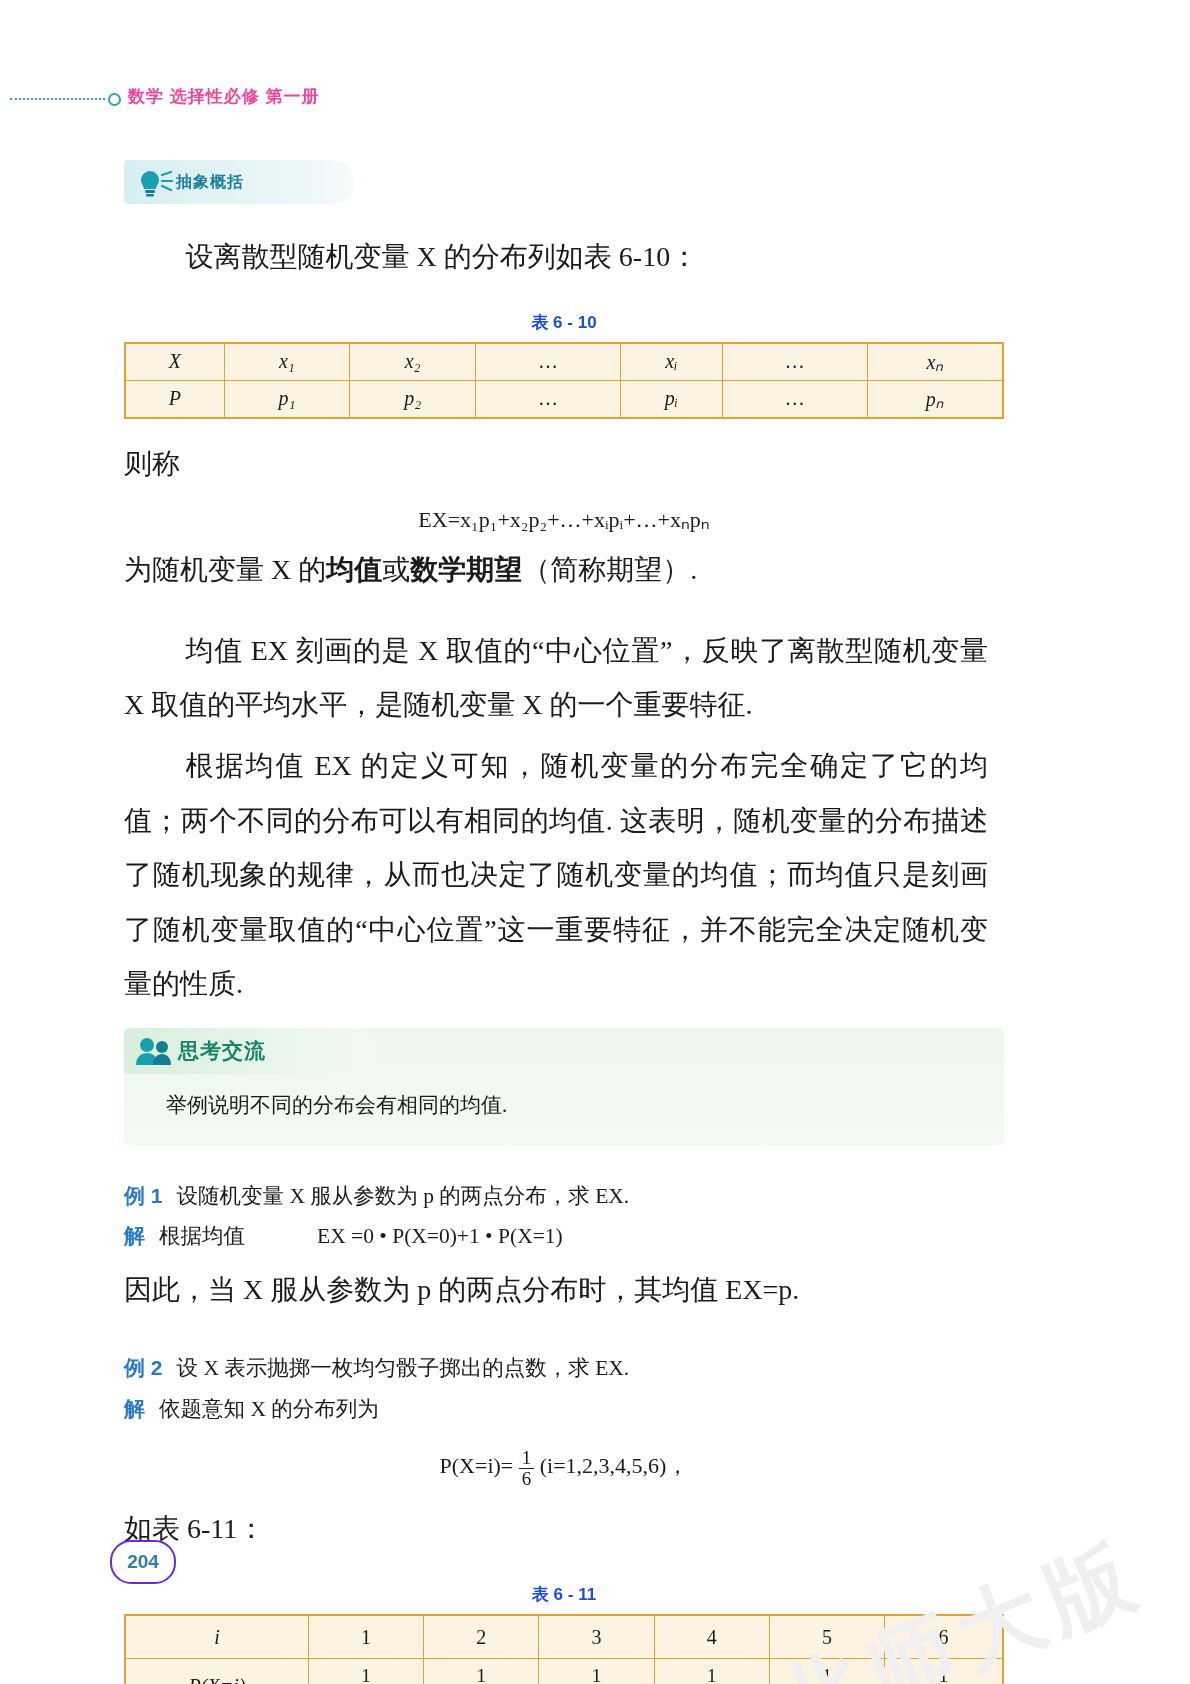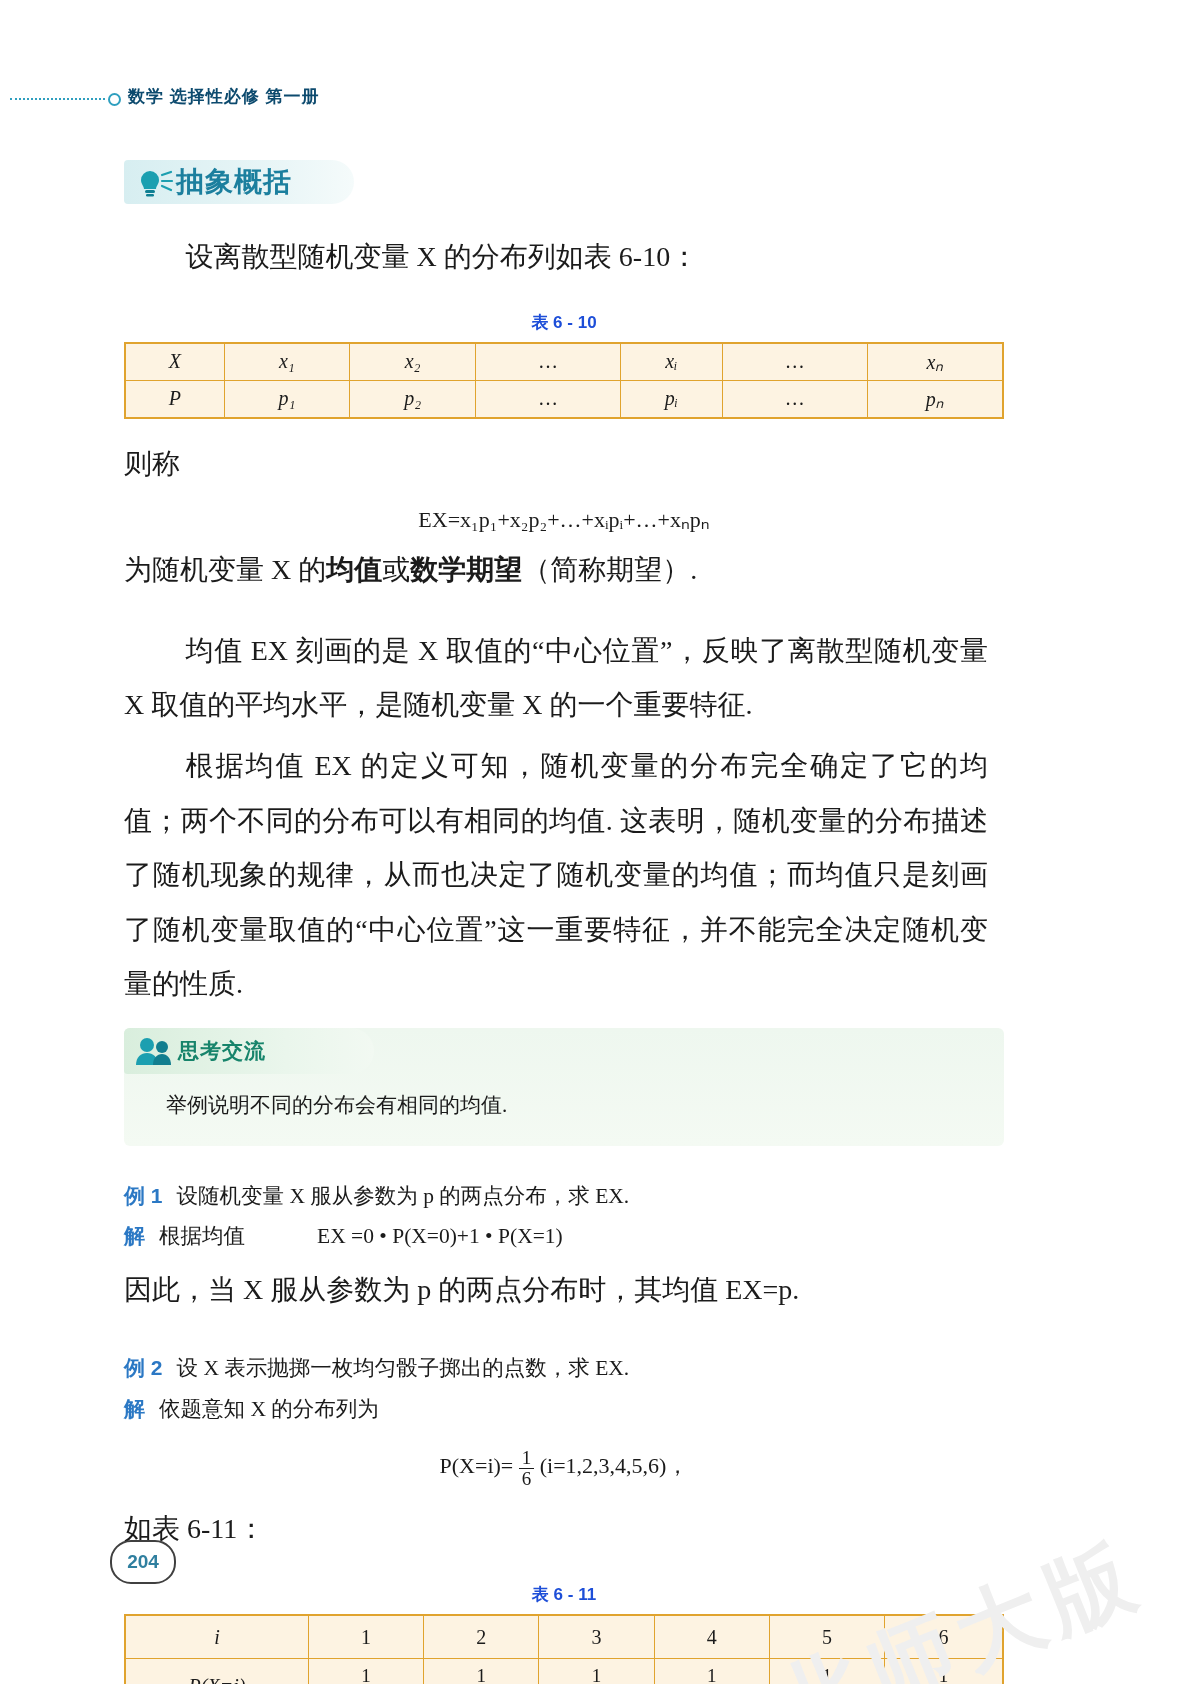--- a/index.html
+++ b/index.html
@@ -21,40 +21,40 @@
     position:absolute;left:10px;top:10px;width:95px;height:0;
     border-top:2px dotted #2f9fbf;
   }
   .runhead-dot{
     position:absolute;left:108px;top:5px;width:9px;height:9px;
     border:2px solid #2f9fbf;border-radius:50%;background:#fff;
   }
   .runhead-text{
     position:absolute;left:128px;top:-3px;
     font-family:"Liberation Sans", sans-serif;
-    font-size:17px;color:#0c4a6e;letter-spacing:1px;font-weight:bold;
+    font-size:17px;color:#ec4899;letter-spacing:1px;font-weight:bold;
   }
 
   
   .content{position:absolute;left:124px;top:160px;width:880px;}
 
   
   .banner{
     position:relative;height:44px;margin-bottom:26px;
     border-radius:4px 22px 22px 4px;
     width:230px;
     display:flex;align-items:center;
   }
   .banner.teal{background:linear-gradient(to right,#d7eef1,#eaf6f7 70%,#f5fbfb);}
   .banner-icon{
     width:44px;height:34px;margin-left:8px;position:relative;flex:0 0 auto;
   }
   .banner-title{
     font-family:Liberation Sans, sans-serif;
-    font-size:28px;font-weight:bold;color:#1b7f9e;letter-spacing:1px;
+    font-size:16px;font-weight:bold;color:#1b7f9e;letter-spacing:1px;
   }
 
   
   .think-wrap{
     position:relative;width:880px;margin-top:16px;
     background:linear-gradient(to bottom,#eef7ef,#f4faf3);
     border-radius:6px;
     padding:0 0 22px 0;
   }
   .think-head{
@@ -115,21 +115,21 @@
   .example{margin-top:30px;}
   .ex-line{display:flex;align-items:flex-start;font-size:21.5px;line-height:1.9;}
   .ex-tag{color:#2b78c4;font-weight:bold;flex:0 0 auto;margin-right:14px;font-family:"Liberation Sans",sans-serif;font-size:21px;}
   .ex-tag.sol{color:#2b78c4;}
   .ex-text{flex:1 1 auto;}
   .eqblock2{margin-left:330px;font-size:21px;line-height:2.0;}
 
   
   .pagenum{
     position:absolute;left:110px;top:1540px;width:62px;height:40px;
-    border:2px solid #404040;border-radius:21px;
+    border:2px solid #6d28d9;border-radius:21px;
     display:flex;align-items:center;justify-content:center;
     font-family:"Liberation Sans",sans-serif;font-size:19px;color:#2f7f9f;font-weight:bold;
     background:#fff;
   }
 
   
   .watermark{
     position:absolute;right:30px;bottom:60px;
     font-family:"Liberation Sans",sans-serif;
     font-size:86px;color:#efefef;font-weight:bold;

